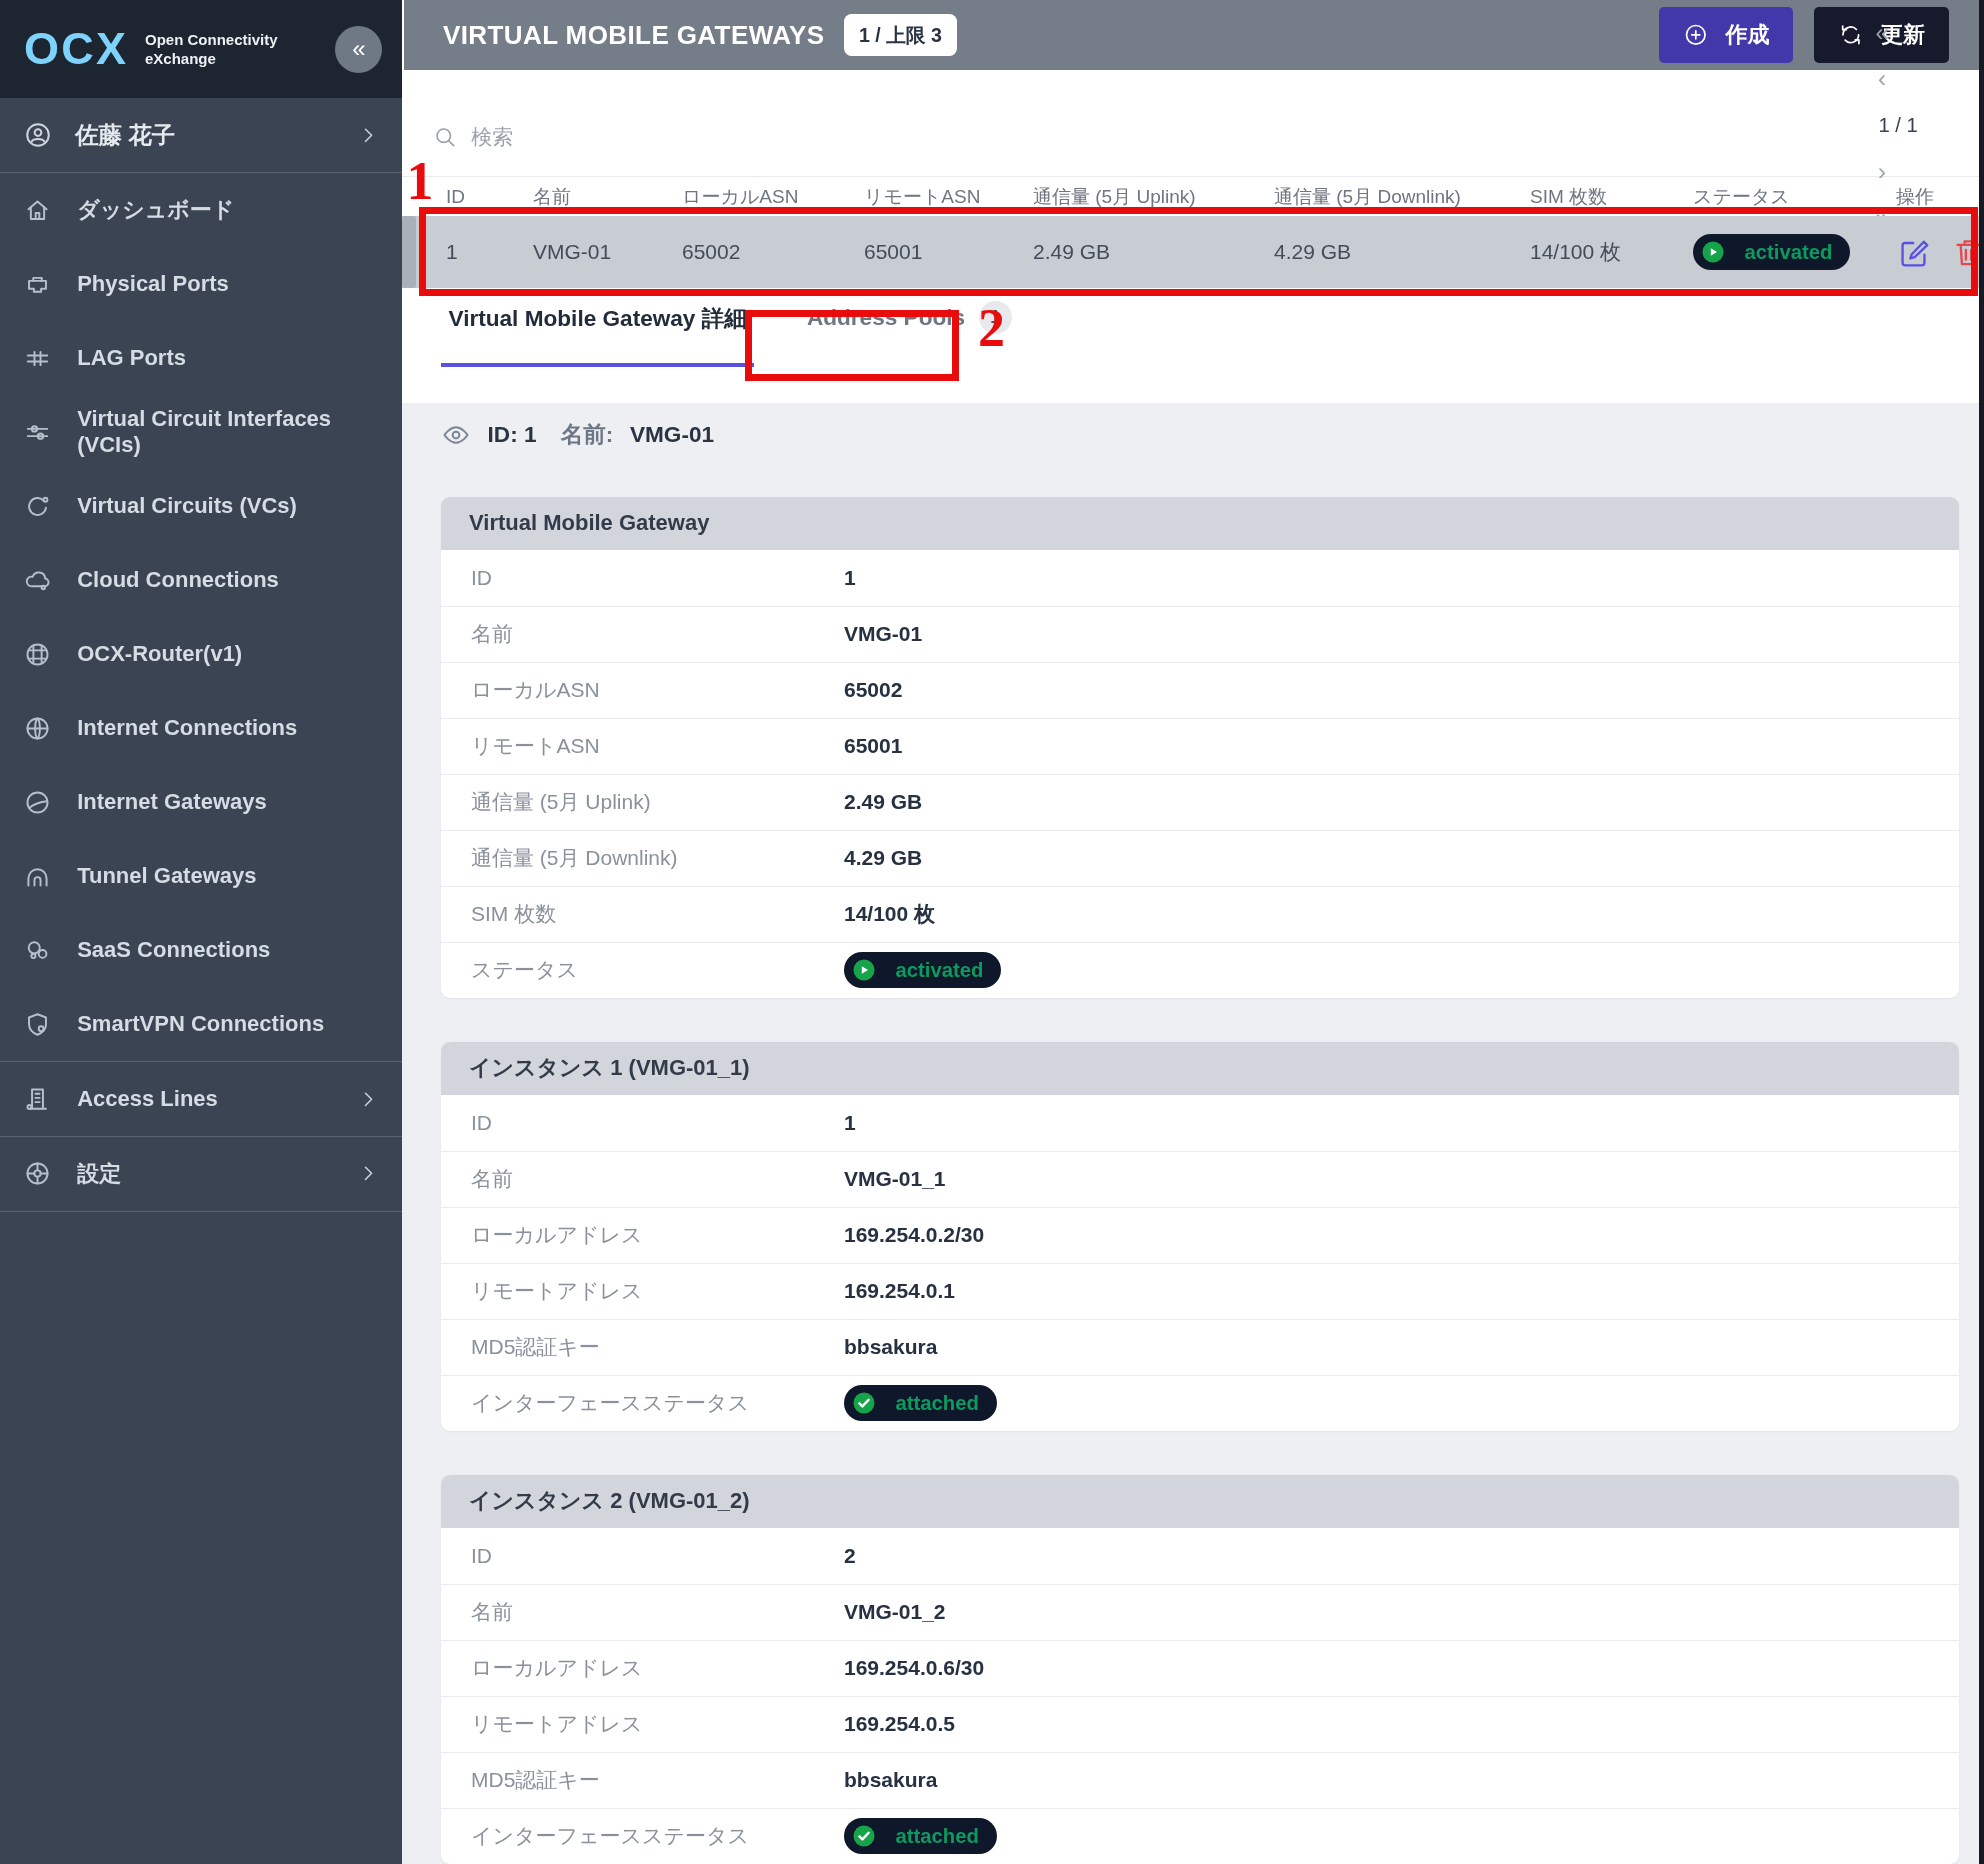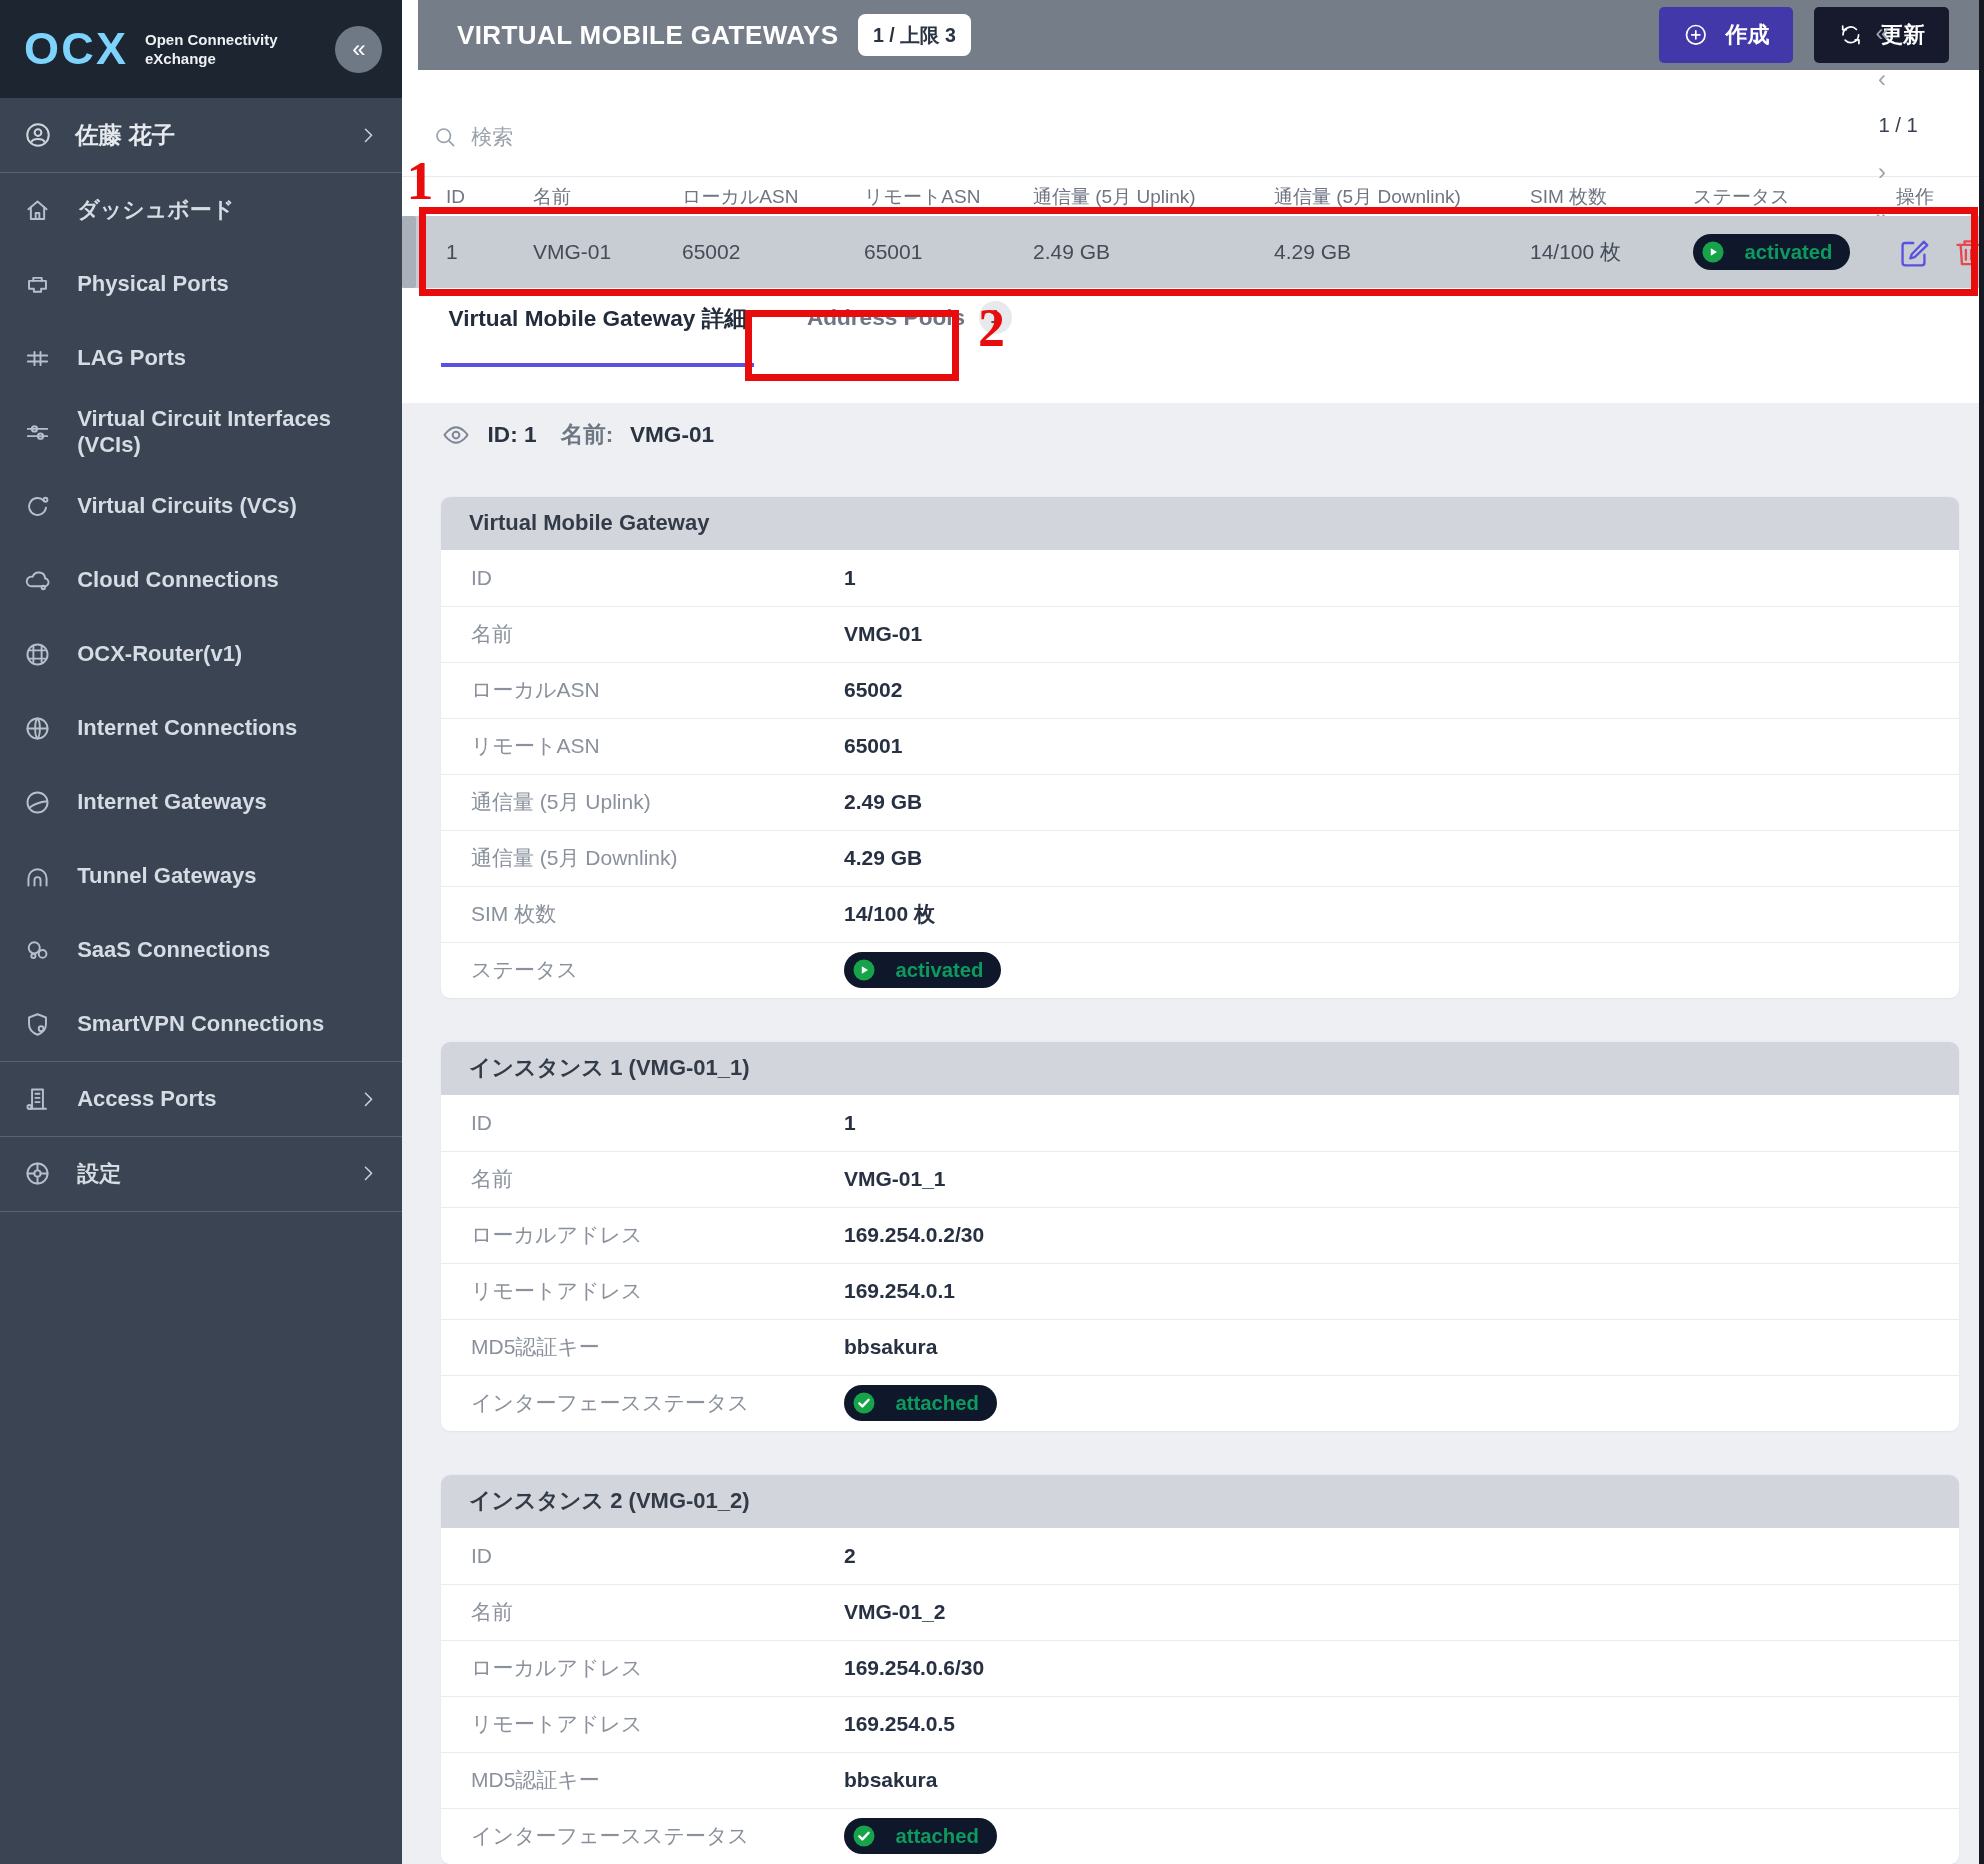--- a/index.html
+++ b/index.html
@@ -24,21 +24,21 @@
   .user-row .chev { margin-left:auto; color:#cdd4dc; }
   .nav-item { height:74px; display:flex; align-items:center; padding:0 22.6px; gap:25.6px;
     color:#d6dce4; font-size:22px; font-weight:600; cursor:pointer; }
   .nav-item .nicon { color:#b6c0cc; width:29px; height:29px; flex:none; }
   .nav-item .chev { margin-left:auto; color:#cdd4dc; }
   .nav-divider { height:0.8px; background:rgba(255,255,255,.16); }
 
   
   .main { position:absolute; left:402px; top:0; width:1583px; height:1864px; background:#fff; }
 
-  .topbar { position:absolute; top:0; left:16px; right:0; height:70px; background:#757d89;
+  .topbar { position:absolute; top:0; left:2px; right:0; height:70px; background:#757d89;
     display:flex; align-items:center; padding:0 36px 0 39px; }
   .page-title { color:#fff; font-size:26px; font-weight:700; letter-spacing:0.4px; }
   .count-badge { margin-left:19.6px; background:#fff; color:#2a3342; font-size:19.6px; font-weight:700;
     padding:7.5px 15px; border-radius:7.5px; }
   .btn { display:flex; align-items:center; gap:17px; height:56px; border:none; border-radius:5px;
     color:#fff; font-size:22px; font-weight:600; padding:0 24px; cursor:pointer; font-family:inherit; }
   .btn-create { margin-left:auto; background:#4238aa; }
   .btn-refresh { margin-left:21px; background:#171a2c; }
   .btn svg { width:27px; height:27px; }
 
@@ -251,21 +251,21 @@
       <div class="nav-divider"></div>
       <div class="nav-item">
         <span class="nicon">
           <svg class="ic" viewBox="0 0 24 24" style="width:29px;height:29px;">
             <path d="M7.5 20V4.5h9V20"></path>
             <path d="M10.3 8h3.4M10.3 11.5h3.4M10.3 15h3.4"></path>
             <circle cx="5.3" cy="19" r="1.6"></circle>
             <path d="M5 20.5h14"></path>
           </svg>
         </span>
-        <span>Access Ports</span>
+        <span>Access Lines</span>
         <span class="chev">
           <svg class="ic" viewBox="0 0 24 24" style="width:22.6px;height:22.6px;">
             <path d="M9 5.5l6.5 6.5L9 18.5"></path>
           </svg>
         </span>
       </div>
       <div class="nav-divider"></div>
       <div class="nav-item">
         <span class="nicon">
           <svg class="ic" viewBox="0 0 24 24" style="width:29px;height:29px;">

